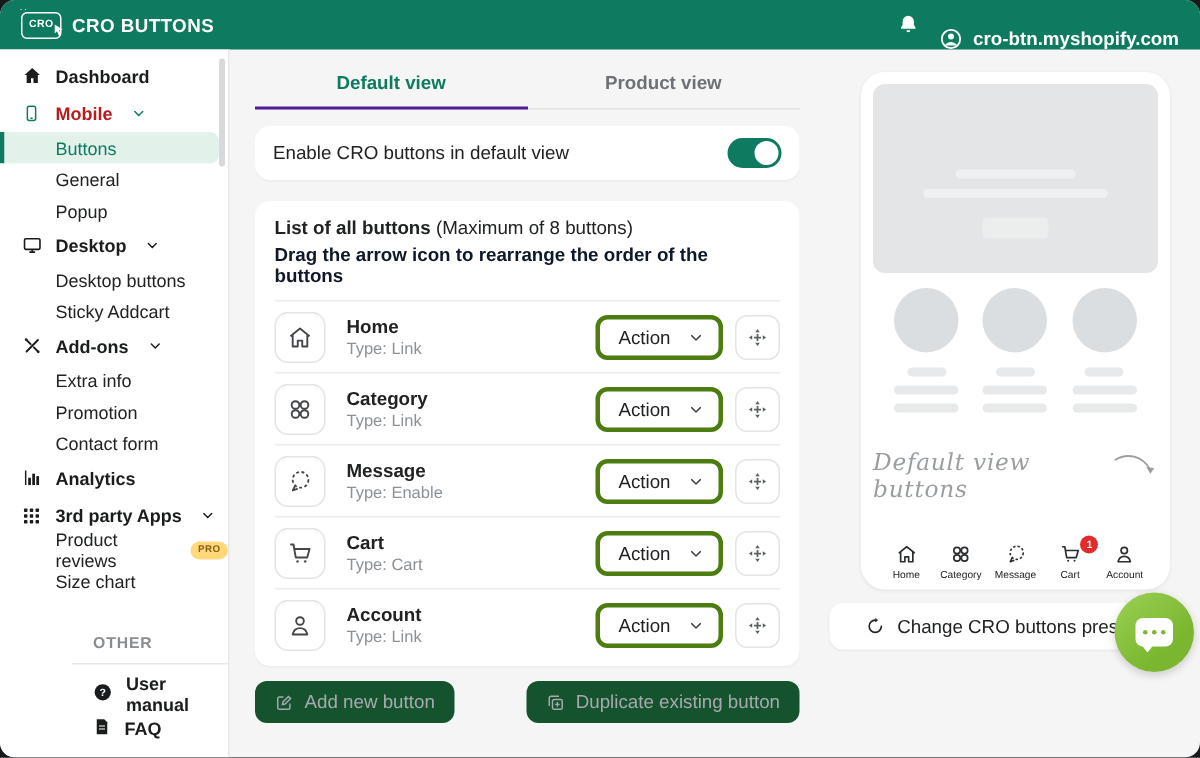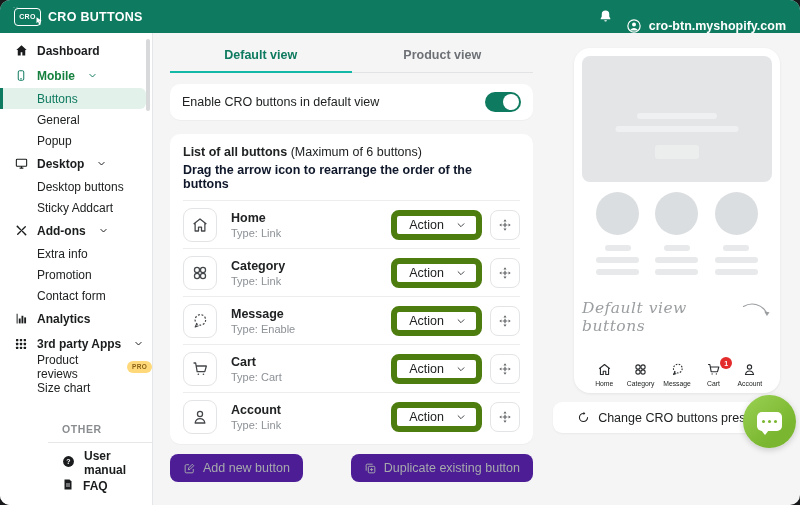--- a/index.html
+++ b/index.html
@@ -19,56 +19,56 @@
 
   
   .body { display:flex; height:472px; }
 
   
   .sidebar { position:relative; width:153px; background:#fff; border-right:1px solid #e5e6e7; display:flex; flex-direction:column; padding-top:5px; flex-shrink:0; }
   .scroll-thumb { position:absolute; top:6px; right:2px; width:4px; height:72px; border-radius:2px; background:#d8d9da; }
   .side-item { display:flex; align-items:center; cursor:pointer; }
   .side-item.top { height:25px; padding:0 8px 0 14px; gap:9px; font-size:12px; font-weight:700; color:#1a1c1d; }
   .side-item.sub { height:21px; padding-left:37px; font-size:12px; color:#202223; }
-  .side-item.green { color:#15803d; }
+  .side-item.green { color:#b91c1c; }
   .side-item.active { background:#e2f1ea; color:#0e7a5f; border-left:3px solid #0e7a5f; padding-left:34px; margin-right:6px; border-radius:0 6px 6px 0; }
   .side-item .s-icon { display:flex; width:14px; justify-content:center; }
   .chev { margin-left:4px; display:flex; }
   .pro-badge { margin-left:8px; background:#ffd979; color:#8a6116; font-size:6.5px; font-weight:700; padding:2.5px 5px; border-radius:7px; letter-spacing:.3px; }
   .other-wrap { margin-top:auto; }
   .other-heading { font-size:10.5px; font-weight:700; color:#8a8d90; letter-spacing:.6px; padding:0 14px 7px; }
   .other-divider { border-top:1px solid #e7e8e9; margin-bottom:8px; }
   .other-item { display:flex; align-items:center; gap:9px; height:23px; padding-left:14px; font-size:12px; font-weight:700; color:#1a1c1d; cursor:pointer; }
   .other-wrap { padding-bottom:8px;padding-left:48px; }
 
   
   .main { flex:1; padding:15px 12px 0 17px; display:flex; flex-direction:column; min-width:0; }
   .tabs { display:flex; border-bottom:1px solid #e2e3e4; }
   .tab { flex:1; text-align:center; font-size:12.5px; font-weight:600; color:#6d7175; padding-bottom:9px; cursor:pointer; }
-  .tab.active { color:#0e7a5f; border-bottom:2px solid #14b8a6; margin-bottom:-1px; }
+  .tab.active { color:#0e7a5f; border-bottom:2px solid #4c1d95; margin-bottom:-1px; }
 
   .toggle-card { margin-top:11px; background:#fff; border-radius:10px; height:36px; display:flex; align-items:center; justify-content:space-between; padding:0 12px; box-shadow:0 1px 1px rgba(0,0,0,.03); }
   .toggle-label { font-size:12.5px; color:#202223; }
   .switch { width:36px; height:20px; border-radius:10px; background:#0e7a5f; position:relative; cursor:pointer; flex-shrink:0; }
   .switch .knob { position:absolute; top:2px; right:2px; width:16px; height:16px; border-radius:50%; background:#fff; }
 
   .list-card { margin-top:14px; background:#fff; border-radius:10px; padding:11px 13px 4px; box-shadow:0 1px 1px rgba(0,0,0,.03); }
   .list-title { font-size:12.5px; color:#202223; }
   .list-title b { font-weight:700; }
   .list-sub { font-size:12.5px; color:#0f172a; margin-top:4px; padding-bottom:9px;font-weight:bold; }
   .btn-row { display:flex; align-items:center; height:48px; border-top:1px solid #ededee; }
   .row-icon { width:34px; height:34px; border:1px solid #e3e4e5; border-radius:9px; display:flex; align-items:center; justify-content:center; color:#44474a; flex-shrink:0; }
   .row-text { margin-left:14px; flex:1; min-width:0; }
   .row-name { font-size:12.5px; font-weight:600; color:#202223; }
   .row-type { font-size:11px; color:#8c9196; margin-top:2px; }
-  .action-btn { display:flex; align-items:center; gap:12px; border:6px solid #4d7c0f; border-radius:8px; height:30px; padding:0 10px 0 12px; font-size:12.5px; color:#202223; background:#fff; cursor:pointer; }
+  .action-btn { display:flex; align-items:center; gap:12px; border:3px solid #4d7c0f; border-radius:8px; height:30px; padding:0 10px 0 12px; font-size:12.5px; color:#202223; background:#fff; cursor:pointer; }
   .move-btn { width:30px; height:30px; border:1px solid #e3e4e5; border-radius:8px; display:flex; align-items:center; justify-content:center; margin-left:8px; color:#5c5f62; background:#fff; cursor:pointer; }
 
   .footer-btns { display:flex; justify-content:space-between; margin-top:10px; }
-  .footer-btn { display:flex; align-items:center; gap:7px; height:28px; padding:0 13px; border-radius:8px; background:#4c1d95; color:#a7aaad; font-size:12.5px; cursor:default; }
+  .footer-btn { display:flex; align-items:center; gap:7px; height:28px; padding:0 13px; border-radius:8px; background:#14532d; color:#a7aaad; font-size:12.5px; cursor:default; }
 
   
   .preview-col { width:255px; padding:15px 20px 0 8px; flex-shrink:0; }
   .phone { background:#fff; border-radius:16px; padding:8px 8px 0; height:345px; display:flex; flex-direction:column; box-shadow:0 1px 3px rgba(0,0,0,.07);margin-left:21px; }
   .hero { background:#e3e5e7; border-radius:8px; height:126px; position:relative; flex-shrink:0; }
   .hero .bar1 { position:absolute; left:50%; transform:translateX(-50%); top:57px; width:80px; height:6px; border-radius:3px; background:#eff0f1; }
   .hero .bar2 { position:absolute; left:50%; transform:translateX(-50%); top:70px; width:123px; height:6px; border-radius:3px; background:#eff0f1; }
   .hero .btnblock { position:absolute; left:50%; transform:translateX(-50%); top:89px; width:44px; height:14px; border-radius:3px; background:#eceded; }
   .collections { display:flex; justify-content:space-between; padding:10px 6px 0; }
   .coll { display:flex; flex-direction:column; align-items:center; width:64px; }
@@ -286,21 +286,21 @@
       </div>
 
       <div class="toggle-card">
         <span class="toggle-label">Enable CRO buttons in default view</span>
         <span class="switch">
             <span class="knob"></span>
           </span>
       </div>
 
       <div class="list-card">
-        <div class="list-title"><b>List of all buttons</b><span> (Maximum of 6 buttons)</span></div>
+        <div class="list-title"><b>List of all buttons</b><span> (Maximum of 8 buttons)</span></div>
         <div class="list-sub">Drag the arrow icon to rearrange the order of the buttons</div>
 
         <div class="btn-row">
           <span class="row-icon">
             <svg width="18" height="18" viewBox="0 0 24 24" fill="none" stroke="currentColor" stroke-width="1.7" stroke-linejoin="round">
                 <path d="M3.5 10.8 12 4l8.5 6.8M5.5 9.5V20h4.5v-5.2h4V20h4.5V9.5"></path>
               </svg>
           </span>
           <span class="row-text">
             <div class="row-name">Home</div>

